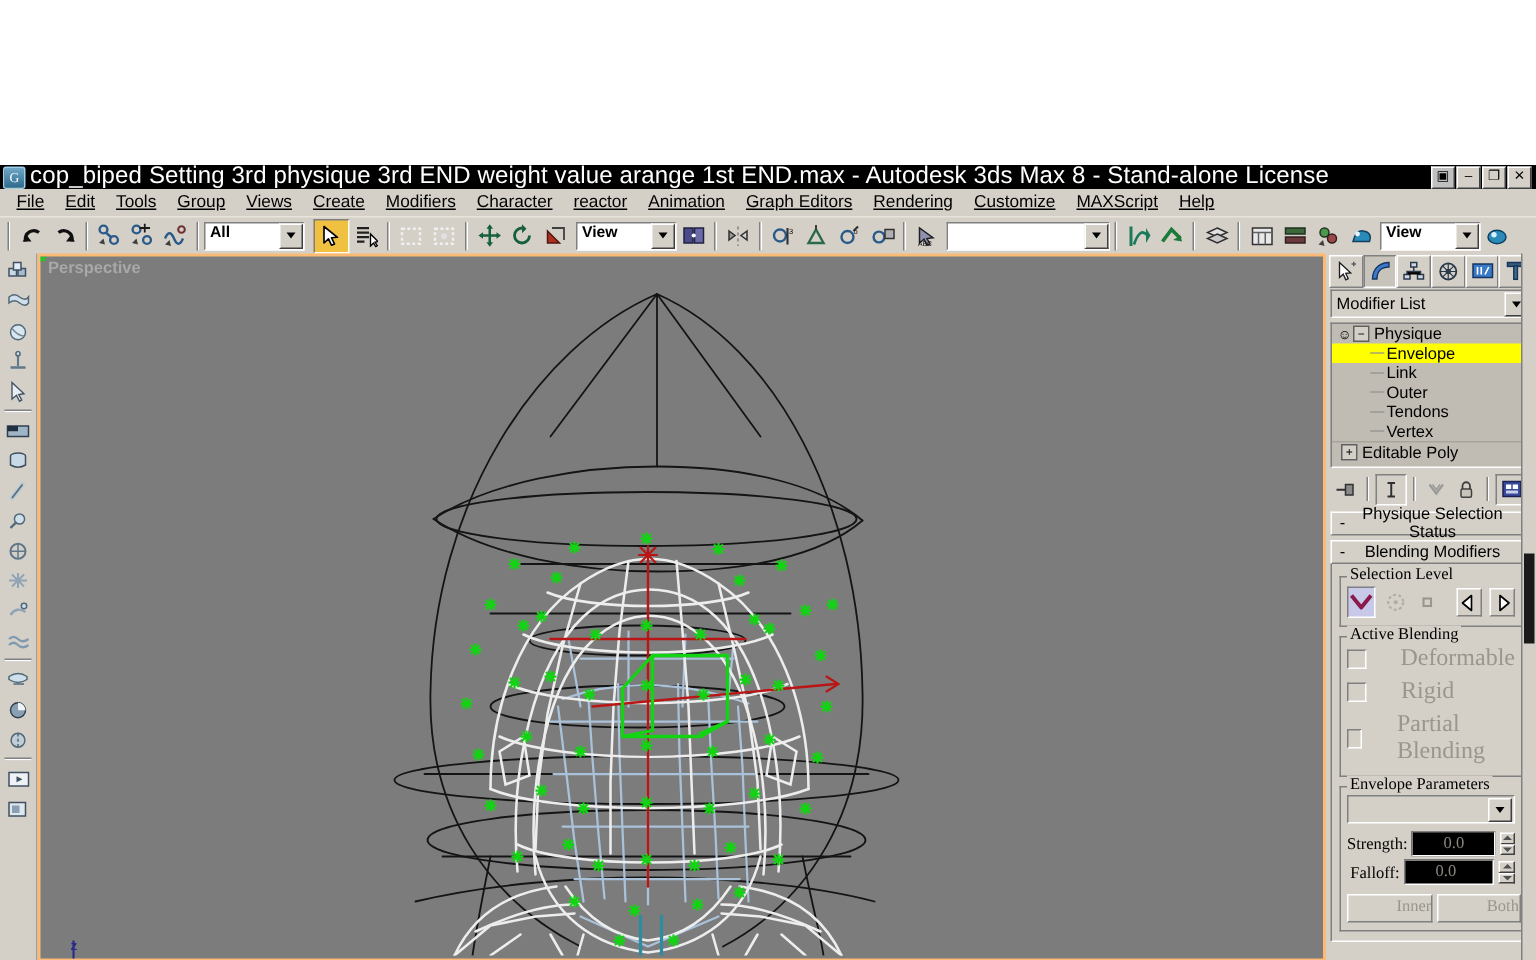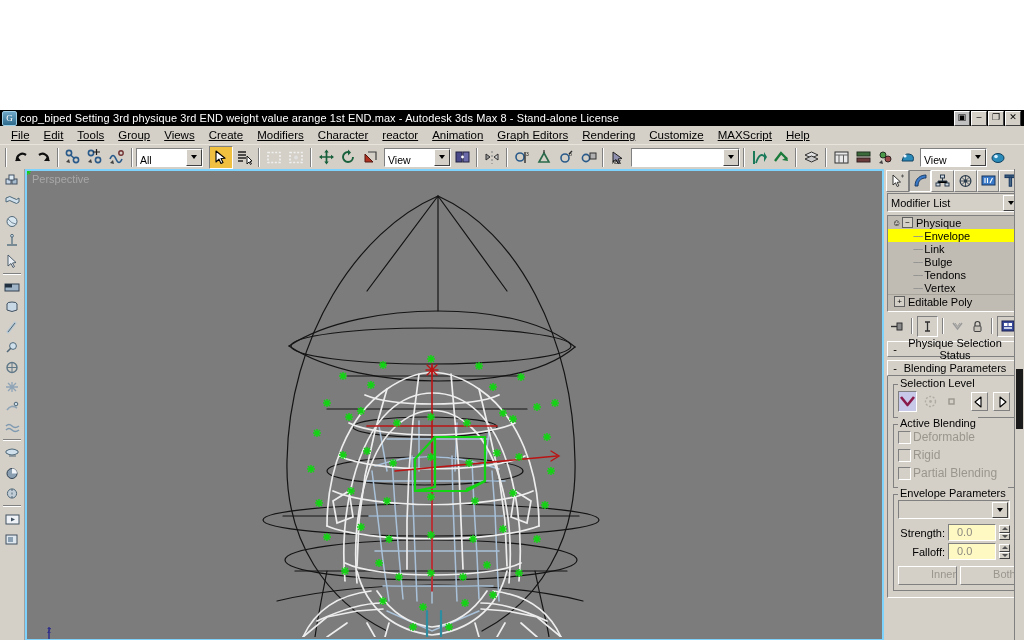--- a/index.html
+++ b/index.html
@@ -5,52 +5,52 @@
   html,body{margin:0;padding:0;background:#fff;}
   body{width:1024px;height:640px;overflow:hidden;font-family:"Liberation Sans",sans-serif;}
   #app{position:absolute;left:0;top:110px;width:1024px;height:530px;background:#d4d0c8;}
   #whitepad{position:absolute;left:0;top:0;width:1024px;height:110px;background:#ffffff;}
 
   
   .titlebar{height:16px;background:#000000;display:flex;align-items:center;padding:0 1px;}
   .tb-icon{width:13px;height:13px;margin:0 3px 0 1px;background:linear-gradient(#6fa8c8,#2d6a8c);
     border:1px solid #9fd0e8;border-radius:2px;color:#fff;font-size:9px;line-height:12px;text-align:center;
     font-family:"Liberation Serif",serif;}
-  .tb-title{color:#ffffff;font-size:11px;white-space:nowrap;flex:1;letter-spacing:.1px;}
+  .tb-title{color:#ffffff;font-size:16px;white-space:nowrap;flex:1;letter-spacing:.1px;}
   .tb-btns{display:flex;gap:1px;padding-right:2px;}
   .tb-btn{width:14px;height:13px;background:#d4d0c8;border:1px solid;border-color:#fff #404040 #404040 #fff;
     font-size:9px;line-height:11px;text-align:center;color:#000;font-family:"Liberation Sans",sans-serif;}
   .tb-btn.restore-left{background:#c0c0c0;}
 
   
   .menubar{height:17px;background:#d4d0c8;display:flex;align-items:center;padding-left:4px;
     border-bottom:1px solid #d4d0c8;}
   .menu-item{font-size:11.5px;color:#000;padding:1px 7px;white-space:nowrap;text-decoration:underline;}
 
   
   .toolbar{height:24px;background:#d4d0c8;display:flex;align-items:center;padding-left:2px;gap:0px;
     border-top:1px solid #e8e4dc;}
   .tbtn{width:22px;height:21px;display:flex;align-items:center;justify-content:center;position:relative;}
   .tbtn.on{background:#f0c040;border:1px solid;border-color:#808080 #fff #fff #808080;}
   .tsep{width:1px;height:19px;background:#808080;margin:0 3px;border-right:1px solid #fff;}
   .tcombo{height:17px;background:#fff;border:1px solid;border-color:#808080 #fff #fff #808080;
-    display:flex;align-items:flex-end;font-size:10.5px;padding-left:3px;color:#000;}
+    display:flex;align-items:flex-start;font-size:10.5px;padding-left:3px;color:#000;font-weight:bold;}
   .tcombo .arrow{margin-left:auto;width:14px;height:15px;background:#d4d0c8;
     border:1px solid;border-color:#fff #404040 #404040 #fff;display:flex;align-items:center;justify-content:center;}
   .tri-d{width:0;height:0;border-left:3px solid transparent;border-right:3px solid transparent;border-top:4px solid #000;}
   .tbgap{width:6px;}
 
   
   .bodyrow{display:flex;height:472px;}
   .leftbar{width:24px;background:#d4d0c8;display:flex;flex-direction:column;align-items:center;
     padding-top:2px;border-right:1px solid #a0a0a0;}
   .lbtn{width:20px;height:20px;margin-bottom:0px;display:flex;align-items:center;justify-content:center;}
   .lsep{width:18px;height:1px;background:#808080;margin:2px 0;border-bottom:1px solid #fff;}
 
-  .viewwrap{flex:1;position:relative;background:#7dd3fc;padding:16px;}
+  .viewwrap{flex:1;position:relative;background:#fdba74;padding:16px;font-weight:bold;}
   .viewport{position:absolute;left:2px;top:2px;right:2px;bottom:2px;background:#7c7c7c;overflow:hidden;}
   .vp-label{position:absolute;left:5px;top:2px;color:#a8a8a8;font-size:11px;font-family:"Liberation Sans",sans-serif;}
   .axis{position:absolute;left:20px;bottom:4px;color:#2a2a8c;font-size:9px;font-family:"Liberation Sans",sans-serif;}
 
   
   .cmdpanel{width:140px;background:#d4d0c8;display:flex;flex-direction:column;}
   .cp-tabs{display:flex;height:22px;align-items:center;justify-content:space-around;padding:1px 2px 0;}
   .cp-tab{width:21px;height:20px;display:flex;align-items:center;justify-content:center;
     border:1px solid;border-color:#fff #808080 #808080 #fff;background:#d4d0c8;}
   .cp-tab.on{border-color:#808080 #fff #fff #808080;background:#c8c4bc;}
@@ -80,42 +80,42 @@
   .rollup{margin:3px 3px 0;}
   .rollhdr{height:14px;background:#d4d0c8;border:1px solid;border-color:#fff #808080 #808080 #fff;
     display:flex;align-items:center;font-size:11px;color:#000;}
   .rollhdr .mn{width:14px;text-align:center;}
   .rollhdr .tx{flex:1;text-align:center;padding-right:12px;}
   .rollbody{border:1px solid;border-color:#808080 #fff #fff #808080;border-top:none;padding:4px;background:#d4d0c8;}
 
   .readout{height:16px;background:#d4d0c8;border:1px solid;border-color:#808080 #fff #fff #808080;
     font-size:11px;line-height:15px;padding-left:4px;margin:3px 2px;color:#000;}
 
-  .group{border:1px solid #808080;border-top:none;margin:6px 2px 2px;padding:4px 4px 5px;position:relative;}
+  .group{border:1px solid #808080;border-top:none;margin:6px 2px 2px;padding:4px 4px 5px;position:relative;font-family:Liberation Serif, serif;}
   .group:before{content:"";position:absolute;left:-1px;top:0;width:6px;height:1px;background:#808080;}
   .group .gl{position:absolute;top:-7px;left:4px;background:#d4d0c8;font-size:11px;padding:0 2px;color:#000;}
 
   .sel-levels{display:flex;align-items:center;gap:5px;padding-top:3px;}
   .slbtn{width:21px;height:19px;display:flex;align-items:center;justify-content:center;}
   .slbtn.on{background:#c8c8e8;border:1px solid;border-color:#808080 #fff #fff #808080;}
   .arrbtn{width:19px;height:17px;display:flex;align-items:center;justify-content:center;
     border:1px solid;border-color:#fff #808080 #808080 #fff;background:#d4d0c8;}
 
-  .chk{display:flex;align-items:center;gap:2px;font-size:12px;color:#9a968e;padding:2px 0;}
+  .chk{display:flex;align-items:center;gap:23px;font-size:16px;color:#9a968e;padding:2px 0;}
   .chkbox{width:11px;height:11px;background:#d4d0c8;border:1px solid;border-color:#808080 #fff #fff #808080;}
 
   .envcombo{height:17px;background:#d4d0c8;border:1px solid;border-color:#808080 #fff #fff #808080;
     display:flex;align-items:center;margin:2px 0 5px;}
   .envcombo .arrow{margin-left:auto;width:14px;height:14px;background:#d4d0c8;margin-right:1px;
     border:1px solid;border-color:#fff #404040 #404040 #fff;display:flex;align-items:center;justify-content:center;}
 
   .spinrow{display:flex;align-items:center;justify-content:flex-end;gap:3px;margin:2px 0;}
   .spinlbl{font-size:11px;color:#000;}
-  .spinfield{width:38px;height:15px;background:#fef9c3;border:1px solid;border-color:#808080 #fff #fff #808080;
-    font-size:11px;line-height:14px;padding-left:8px;color:#8c8880;}
+  .spinfield{width:38px;height:15px;background:#000000;border:1px solid;border-color:#808080 #fff #fff #808080;
+    font-size:11px;line-height:14px;padding-left:20px;color:#8c8880;}
   .spinner{width:11px;height:15px;display:flex;flex-direction:column;}
   .spinner div{flex:1;background:#d4d0c8;border:1px solid;border-color:#fff #404040 #404040 #fff;
     display:flex;align-items:center;justify-content:center;}
   .tri-u{width:0;height:0;border-left:3px solid transparent;border-right:3px solid transparent;border-bottom:3px solid #505050;}
   .tri-dn{width:0;height:0;border-left:3px solid transparent;border-right:3px solid transparent;border-top:3px solid #505050;}
 
   .iob{display:flex;gap:3px;margin-top:6px;}
   .iobtn{flex:1;height:17px;background:#d4d0c8;border:1px solid;border-color:#fff #808080 #808080 #fff;
     font-size:11px;line-height:15px;text-align:center;color:#9a968e;padding-left:32px;}
 
@@ -742,21 +742,21 @@
           <span>Envelope</span>
         </div>
         <div class="srow">
           <span style="width:22px"></span>
             <span class="sdash">----</span>
           <span>Link</span>
         </div>
         <div class="srow">
           <span style="width:22px"></span>
             <span class="sdash">----</span>
-          <span>Bulge</span>
+          <span>Outer</span>
         </div>
         <div class="srow">
           <span style="width:22px"></span>
             <span class="sdash">----</span>
           <span>Tendons</span>
         </div>
         <div class="srow">
           <span style="width:22px"></span>
             <span class="sdash">----</span>
           <span>Vertex</span>
@@ -808,21 +808,21 @@
       <div class="rollup">
         <div class="rollhdr">
           <span class="mn">-</span>
           <span class="tx">Physique Selection Status</span>
         </div>
       </div>
 
       <div class="rollup">
         <div class="rollhdr">
           <span class="mn">-</span>
-          <span class="tx">Blending Parameters</span>
+          <span class="tx">Blending Modifiers</span>
         </div>
         <div class="rollbody" style="padding:2px 3px 4px">
 
           <div class="group">
             <span class="gl">Selection Level</span>
             <div class="sel-levels">
               <div class="slbtn on">
                 <svg width="17" height="13" viewBox="0 0 17 13">
                     <path d="M2 2 L8.5 10 L15 2" stroke="#8a1a4a" stroke-width="2.6" fill="none" stroke-linejoin="round"></path>
                   </svg>

